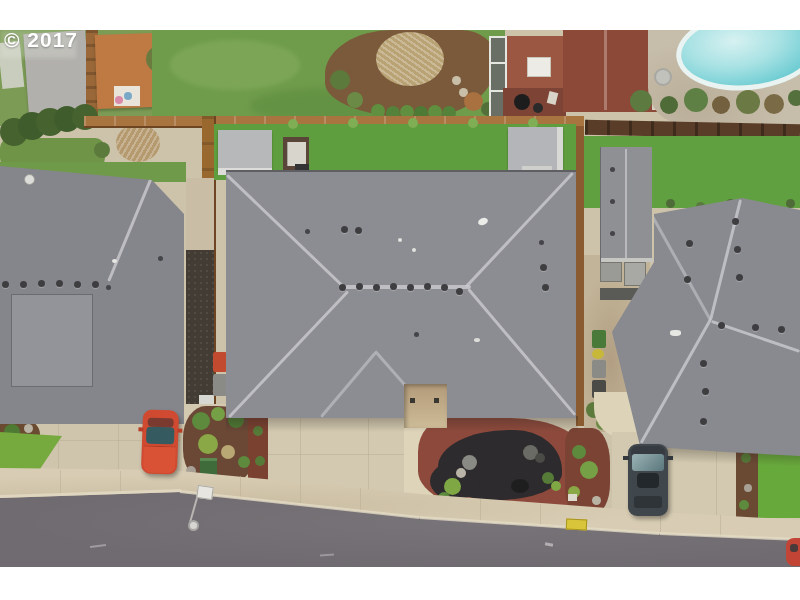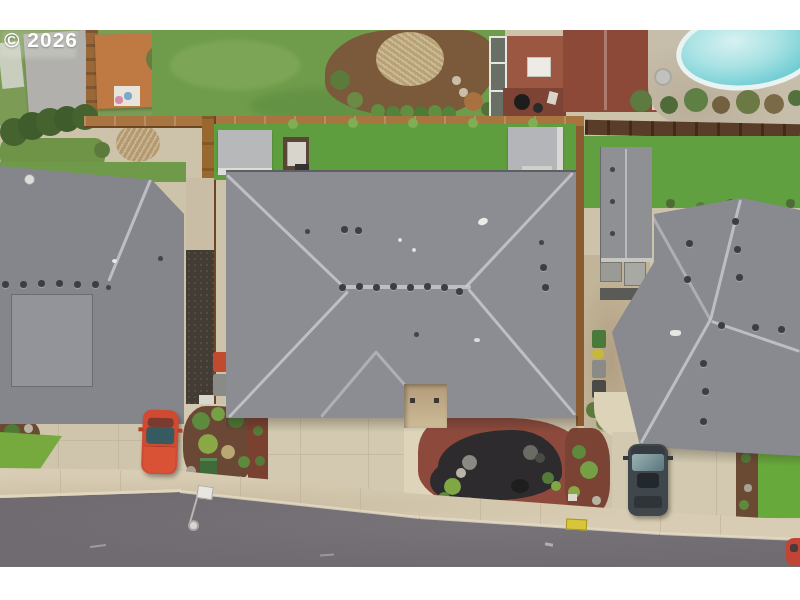--- a/index.html
+++ b/index.html
@@ -317,18 +317,18 @@
     <div class="e" style="left:6px;top:52px;width:28px;height:12px;background:#2e3438;border-radius:3px;"></div>
     <div class="e" style="left:-5px;top:12px;width:6px;height:4px;background:#33383c;"></div>
     <div class="e" style="left:39px;top:12px;width:6px;height:4px;background:#33383c;"></div>
   </div>
 
   <div class="e" style="left:786px;top:538px;width:14px;height:28px;background:#c24434;border-radius:8px 0 0 8px;z-index:6;">
     <div class="e" style="left:4px;top:6px;width:8px;height:8px;background:#4a3a3a;border-radius:3px;"></div>
   </div>
 
   <div class="e" style="left:0;top:30px;width:76px;height:28px;background:rgba(235,240,230,0.25);filter:blur(2px);z-index:55;"></div>
-  <div class="watermark">© 2026</div>
+  <div class="watermark">© 2017</div>
 
   <div class="band" style="top:0;height:30px;"></div>
   <div class="band" style="top:567px;height:33px;"></div>
 
 </div>
 
 </body></html>

